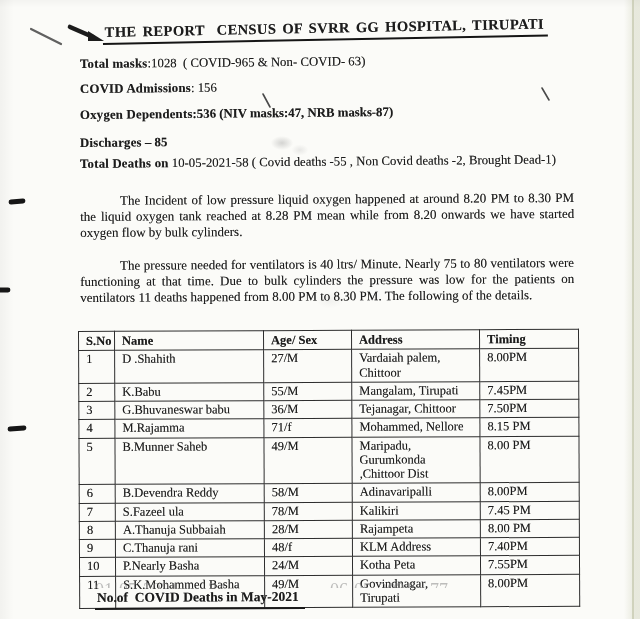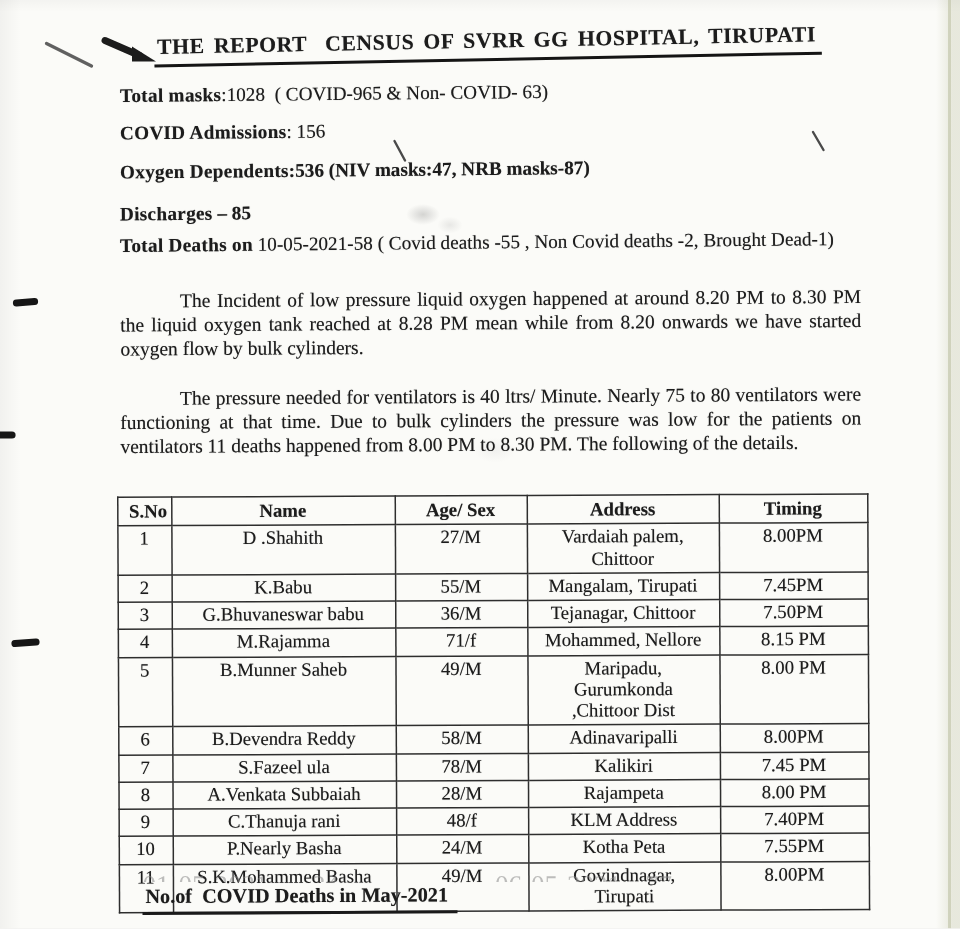--- a/index.html
+++ b/index.html
@@ -46,21 +46,21 @@
   }
   table.deaths{
     position:absolute;left:78px;top:331px;width:500px;
     border-collapse:collapse;table-layout:fixed;
     font-size:12.5px;line-height:1.14;
     transform:rotate(-0.25deg);transform-origin:left top;
   }
   table.deaths th,table.deaths td{
     border:1.4px solid #2e2e2e;
     padding:1px 8px 2px 7px;
-    vertical-align:top;text-align:center;
+    vertical-align:top;text-align:left;
     white-space:pre-line;overflow:hidden;
   }
   table.deaths th{font-weight:bold;padding-top:2px;}
   table.deaths tr{height:18px;}
   .footer-heading{
     position:absolute;left:95px;top:590px;
     font-weight:bold;font-size:13.5px;white-space:pre;
     border-bottom:2.2px solid #1a1a1a;padding:0 6px 2px 2px;
     transform:rotate(-0.3deg);transform-origin:left bottom;
   }
@@ -166,21 +166,21 @@
         </tr>
         <tr>
           <td>7</td>
           <td>S.Fazeel ula</td>
           <td>78/M</td>
           <td>Kalikiri</td>
           <td>7.45 PM</td>
         </tr>
         <tr>
           <td>8</td>
-          <td>A.Venkata Subbaiah</td>
+          <td>A.Thanuja Subbaiah</td>
           <td>28/M</td>
           <td>Rajampeta</td>
           <td>8.00 PM</td>
         </tr>
         <tr>
           <td>9</td>
           <td>C.Thanuja rani</td>
           <td>48/f</td>
           <td>KLM Address</td>
           <td>7.40PM</td>

